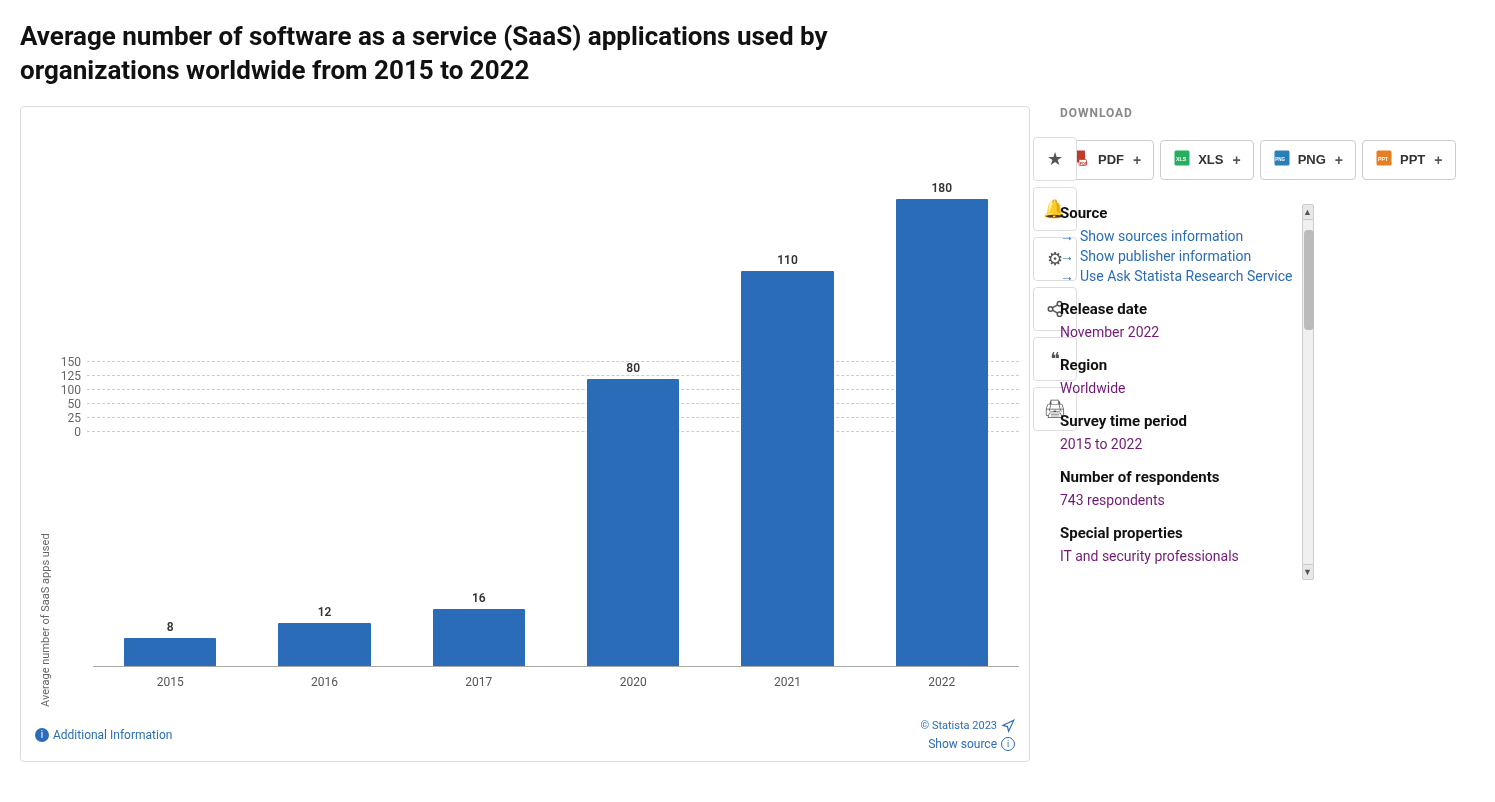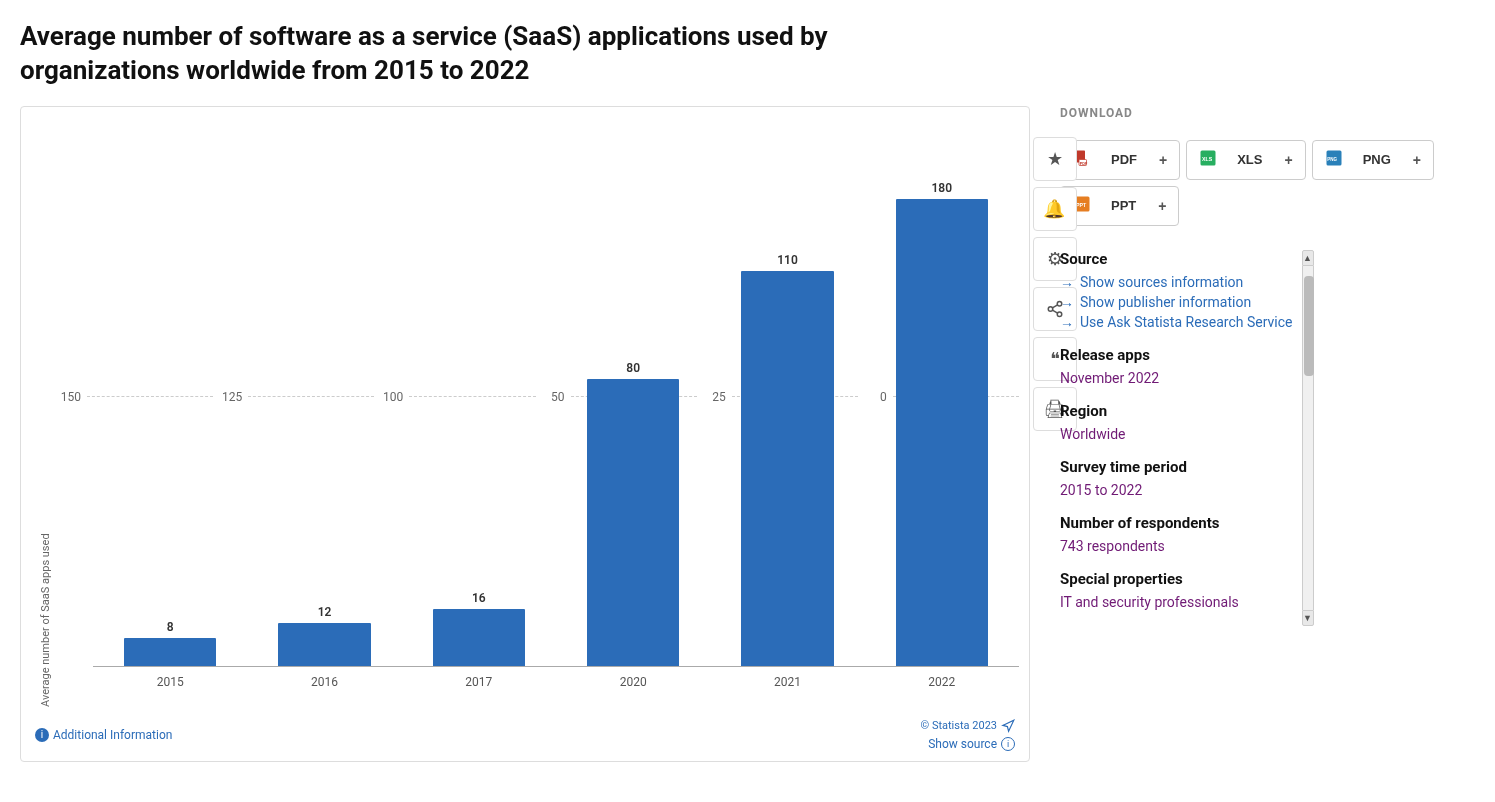--- a/index.html
+++ b/index.html
@@ -54,21 +54,21 @@
     }
     .grid-and-bars {
       flex: 1;
       position: relative;
       padding-bottom: 40px;
     }
     .grid-lines {
       position: absolute;
       top: 0; left: 0; right: 0; bottom: 40px;
       display: flex;
-      flex-direction: row;
+      flex-direction: column;
       justify-content: center;
     }
     .grid-line-row {
       display: flex;
       align-items: center;
       position: relative;
       width: 100%;
     }
     .grid-line-label {
       font-size: 12px;
@@ -236,21 +236,21 @@
       margin-bottom: 20px;
     }
     .download-buttons {
       display: flex;
       gap: 6px;
       flex-wrap: wrap;
     }
     .dl-btn {
       display: flex;
       align-items: center;
-      gap: 20px;
+      gap: 7px;
       border: 1px solid #ccc;
       border-radius: 4px;
       padding: 8px 12px;
       cursor: pointer;
       background: #fff;
       font-size: 13px;
       font-weight: 600;
       color: #333;
     }
     .dl-btn .dl-icon {
@@ -493,21 +493,21 @@
               <span class="source-link-arrow">→</span>
               <span>Show publisher information</span>
             </div>
             <div class="source-link">
               <span class="source-link-arrow">→</span>
               <span>Use Ask Statista Research Service</span>
             </div>
           </div>
 
           <div class="info-group">
-            <div class="info-group-title">Release apps</div>
+            <div class="info-group-title">Release date</div>
             <div class="info-group-value">November 2022</div>
           </div>
 
           <div class="info-group">
             <div class="info-group-title">Region</div>
             <div class="info-group-value">Worldwide</div>
           </div>
 
           <div class="info-group">
             <div class="info-group-title">Survey time period</div>

